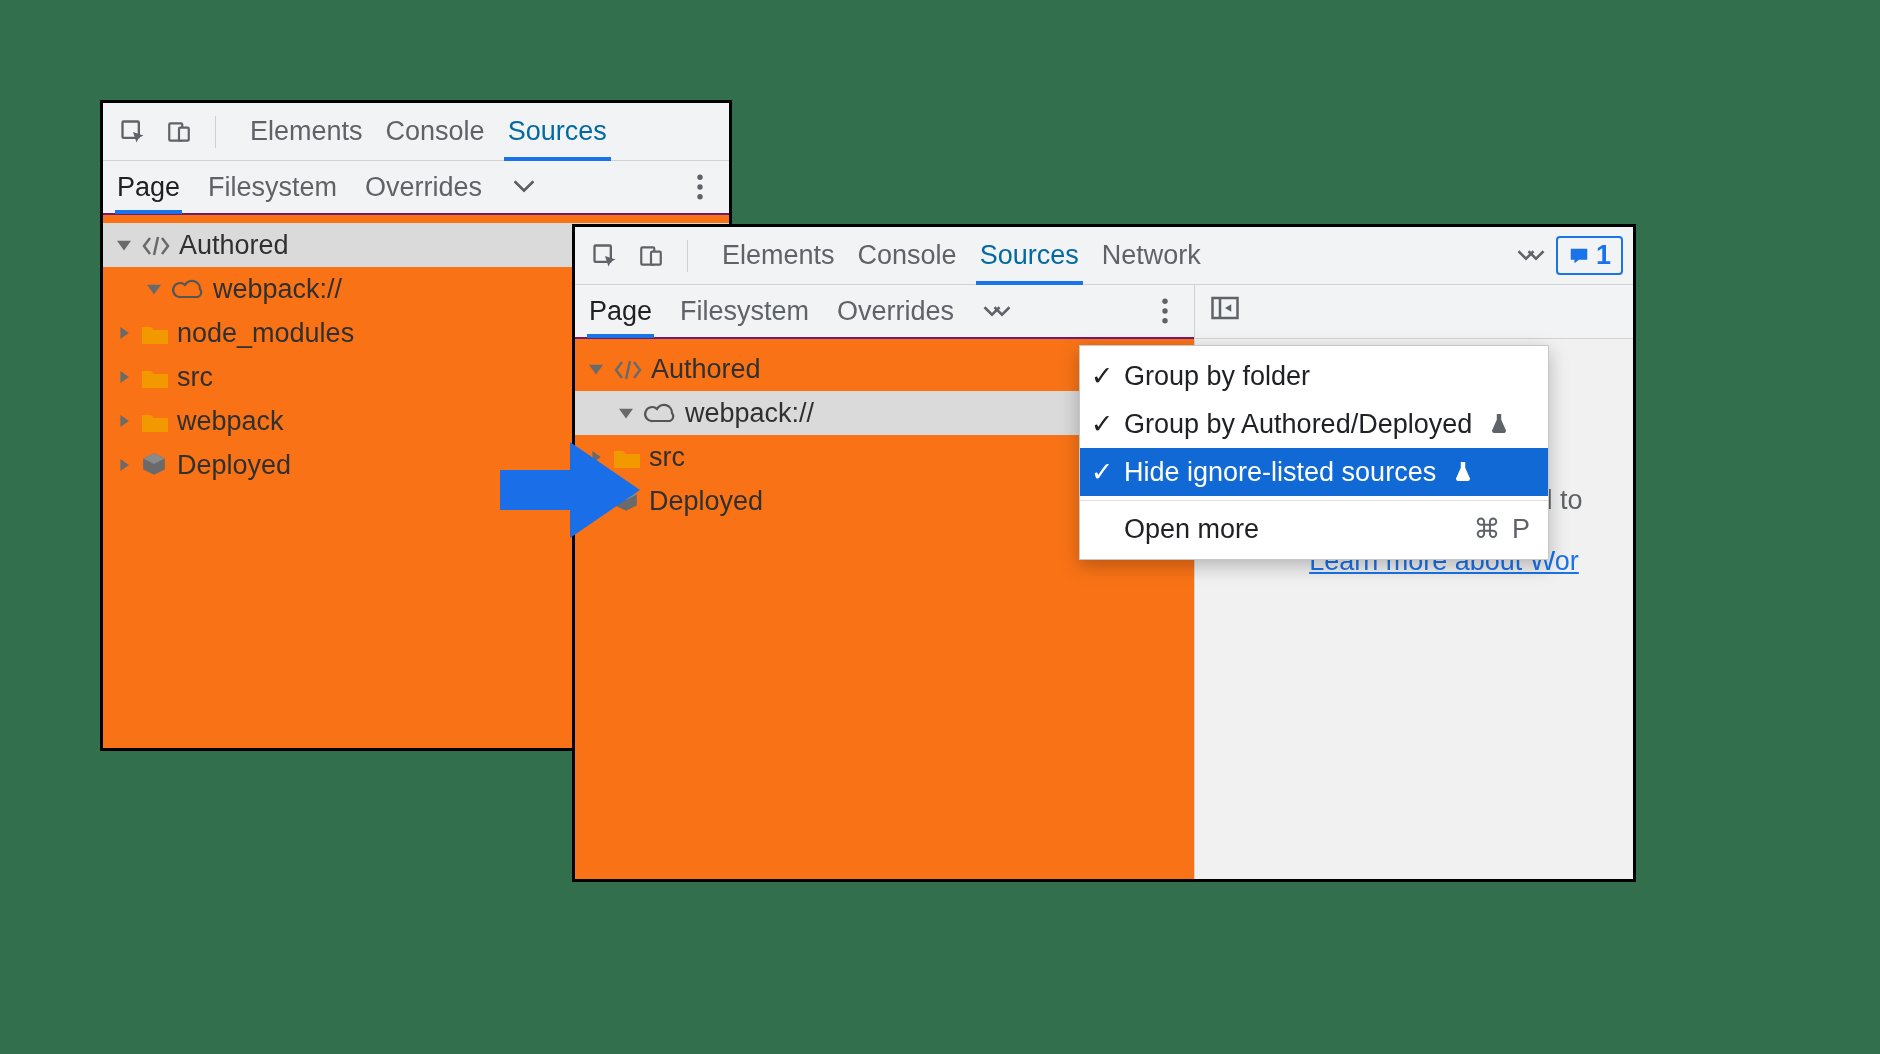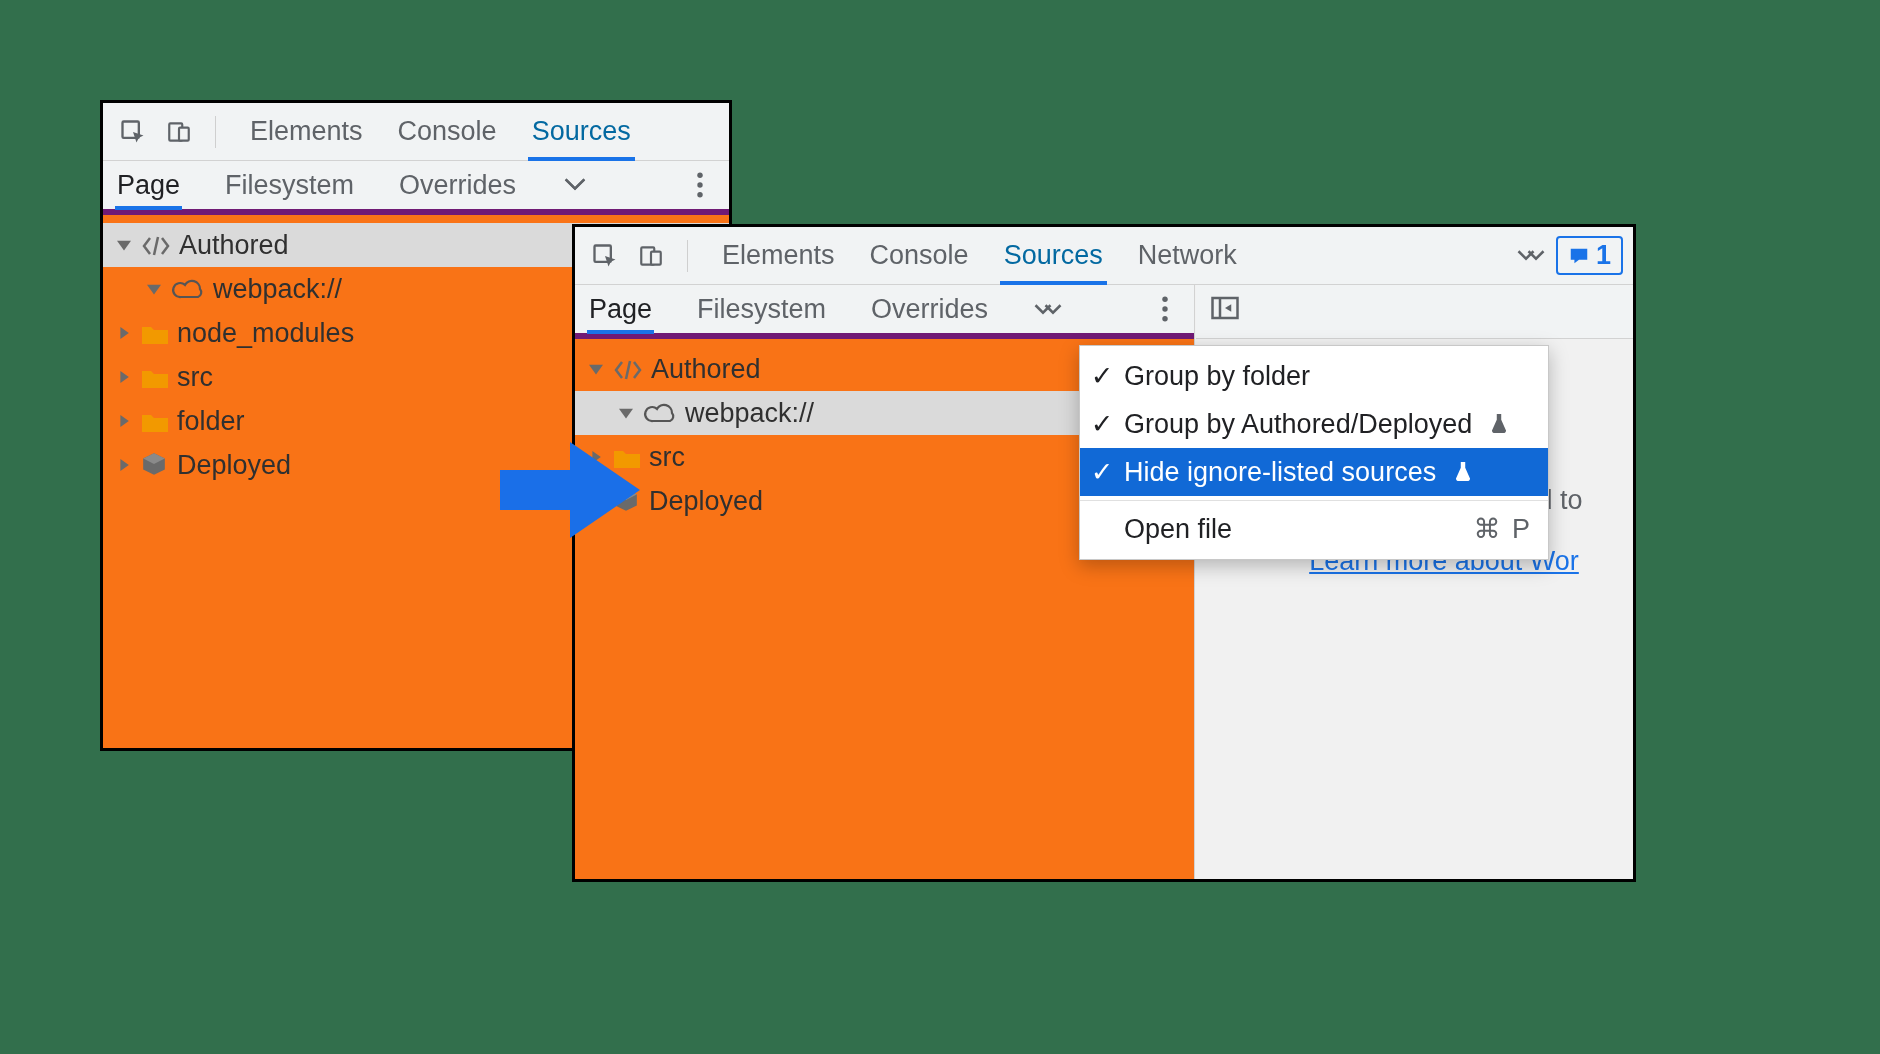--- a/index.html
+++ b/index.html
@@ -36,21 +36,21 @@
     width: 40px; height: 40px;
     display: inline-flex; align-items: center; justify-content: center;
     color: #5f6368;
   }
   .vdiv { width: 1px; height: 32px; background: #cfcfcf; margin: 0 10px; }
 
   .tabs {
     display: flex;
     align-items: flex-start;
     height: 100%;
-    gap: 35px;
+    gap: 23px;
     padding-left: 18px;
   }
   .tab {
     height: 100%;
     display: inline-flex;
     align-items: center;
     color: #5f6368;
     cursor: pointer;
     position: relative;
   }
@@ -61,23 +61,23 @@
     left: -4px; right: -4px; bottom: -1px;
     height: 4px;
     background: #1a73e8;
   }
 
   .subbar {
     display: flex;
     align-items: center;
     height: 54px;
     background: #f1f3f4;
-    border-bottom: 6px solid #701a75;
+    border-bottom: 2px solid #701a75;
     padding: 0 14px;
-    gap: 45px;
+    gap: 28px;
   }
   .subtab {
     height: 100%;
     display: inline-flex;
     align-items: center;
     color: #5f6368;
     cursor: pointer;
     position: relative;
   }
   .subtab.active { color: #202124; }
@@ -284,21 +284,21 @@
     </div>
     <div class="tree-row indent-2">
       <span class="tri">
           <svg width="12" height="14" viewBox="0 0 10 10">
             <path d="M2 0 L9 5 L2 10 Z" fill="currentColor"></path>
           </svg>
         </span>
       <span class="folder-ico"><svg width="28" height="22" viewBox="0 0 28 22">
             <path d="M1 4 L10 4 L13 7 L27 7 L27 21 L1 21 Z" fill="#f29900"></path>
           </svg></span>
-      <span>folder</span>
+      <span>webpack</span>
     </div>
     <div class="tree-row">
       <span class="tri">
           <svg width="12" height="14" viewBox="0 0 10 10">
             <path d="M2 0 L9 5 L2 10 Z" fill="currentColor"></path>
           </svg>
         </span>
       <span class="cube-ico"><svg width="26" height="26" viewBox="0 0 24 24" fill="#6a6a6a">
             <path d="M12 2 L22 7 L22 17 L12 22 L2 17 L2 7 Z"></path>
             <path d="M12 2 L22 7 L12 12 L2 7 Z" fill="#8a8a8a"></path>
@@ -453,18 +453,18 @@
       <div class="ctx-item sel">
         <span class="ctx-check">✓</span>
         <span>Hide ignore-listed sources</span>
         <span class="flask"><svg width="18" height="20" viewBox="0 0 16 18" fill="#fff">
               <path d="M6 1 h4 v5 l4 9 a2 2 0 0 1 -2 3 h-8 a2 2 0 0 1 -2 -3 l4 -9 Z"></path>
             </svg></span>
       </div>
       <div class="ctx-sep"></div>
       <div class="ctx-item">
         <span class="ctx-check"></span>
-        <span>Open file</span>
+        <span>Open more</span>
         <span class="ctx-shortcut">⌘ P</span>
       </div>
     </div>
   </div>
 </div>
 
 </body></html>

